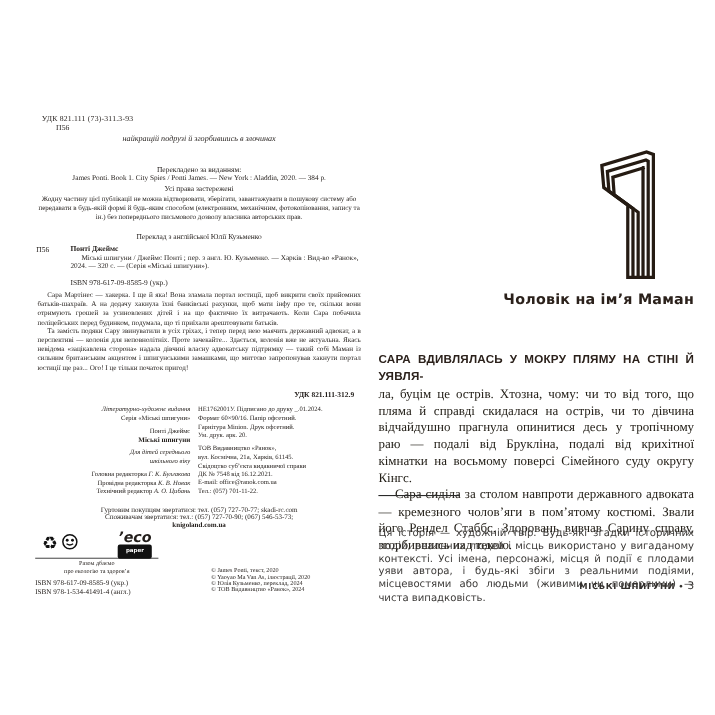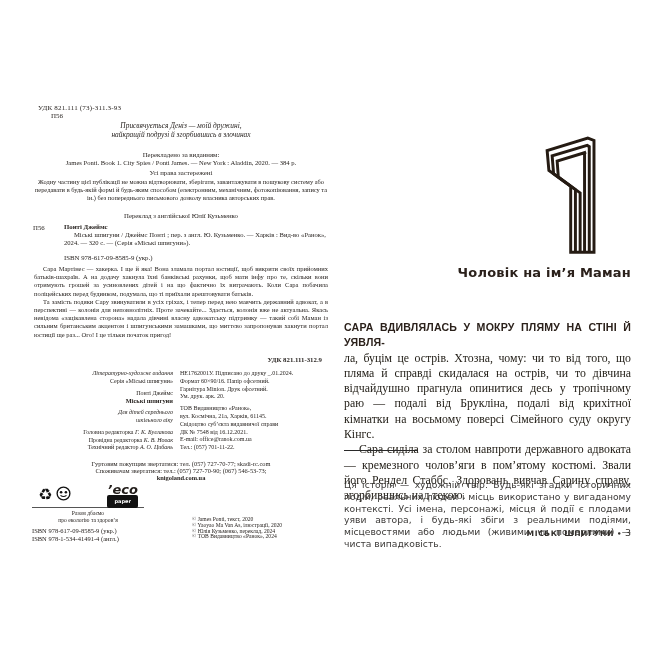--- a/index.html
+++ b/index.html
@@ -75,21 +75,20 @@
 <body>
 
 <div class="spread">
 
   <div class="page page-left">
 
     <div class="abs udc-top">УДК 821.111 (73)-311.3-93</div>
     <div class="abs p56-top">П56</div>
 
     <div class="abs ctr dedication">
-      <div>Присвячується Деніз — моїй дружині,</div>
       <div>найкращій подрузі й згорбившись в злочинах</div>
     </div>
 
     <div class="abs ctr translated-label">Перекладено за виданням:</div>
     <div class="abs ctr source-line">James Ponti. Book 1. City Spies / Ponti James. — New York : Aladdin, 2020. — 384 p.</div>
     <div class="abs ctr rights-title">Усі права застережені</div>
     <div class="abs rights-notice">Жодну частину цієї публікації не можна відтворювати, зберігати, завантажувати в пошукову систему або передавати в будь-якій формі й будь-яким способом (електронним, механічним, фотокопіювання, запису та ін.) без попереднього письмового дозволу власника авторських прав.</div>
     <div class="abs ctr translation-credit">Переклад з англійської Юлії Кузьменко</div>
 
     <div class="abs catalog">

